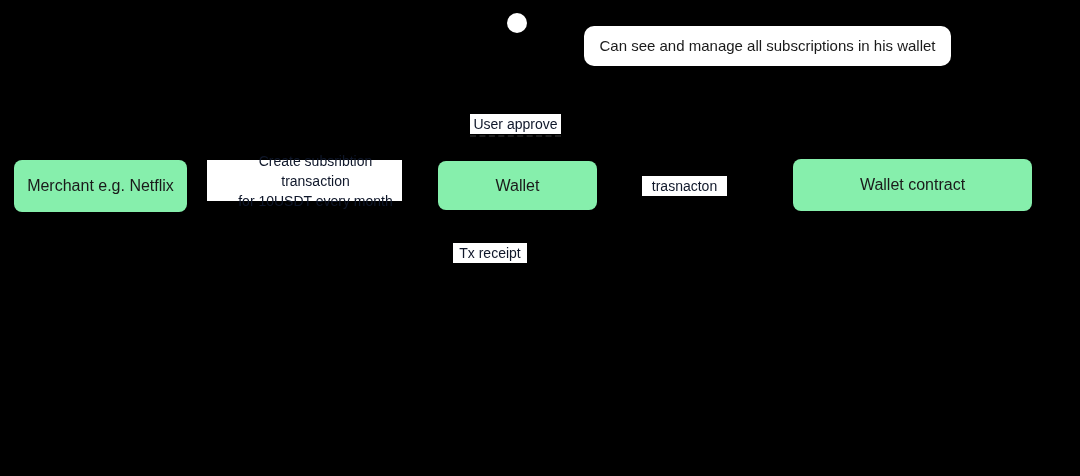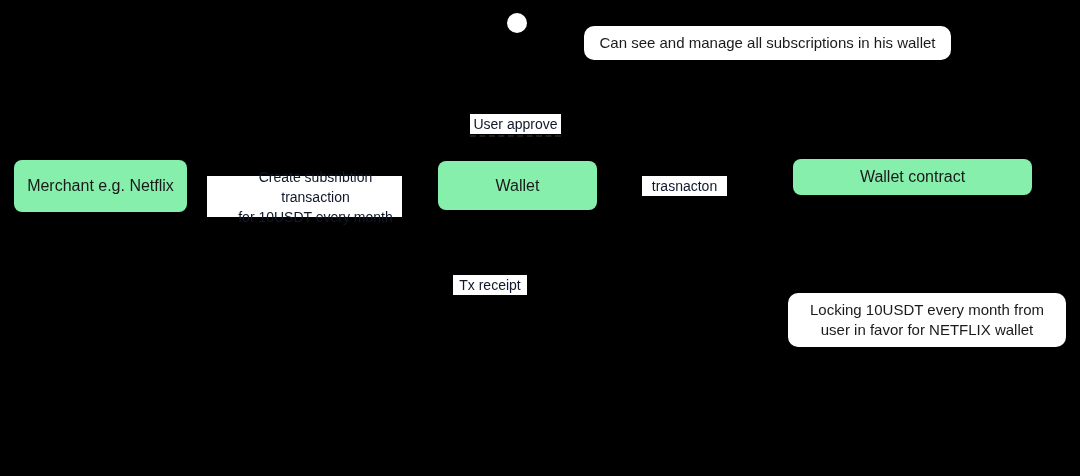--- a/index.html
+++ b/index.html
@@ -55,36 +55,34 @@
     height: 0;
   }
 </style>
 </head>
 <body>
 
 <div id="canvas">
 
   <div class="abs actor-head" style="left:507px; top:13px; width:20px; height:20px;"></div>
 
-  <div class="abs note" style="left:584px; top:26px; width:367px; height:34px;">Can see and manage all subscriptions in his wallet</div>
+  <div class="abs note" style="left:584px; top:26px; width:367px; height:40px;">Can see and manage all subscriptions in his wallet</div>
 
   <div class="abs msg-label" style="left:470px; top:114px; width:91px; height:20px;">User approve</div>
 
   <div class="abs dash-remnant" style="left:470px; top:135px; width:91px;"></div>
 
   <div class="abs participant" style="left:14px; top:160px; width:173px; height:52px;">Merchant e.g. Netflix</div>
 
-  <div class="abs msg-label" style="left:207px; top:176px; width:195px; height:41px;padding-left:22px;">Create subsribtion transaction
+  <div class="abs msg-label" style="left:207px; top:160px; width:195px; height:41px;padding-left:22px;">Create subsribtion transaction
 for 10USDT every month</div>
 
   <div class="abs participant" style="left:438px; top:161px; width:159px; height:49px;">Wallet</div>
 
   <div class="abs msg-label" style="left:642px; top:176px; width:85px; height:20px;">trasnacton</div>
 
-  <div class="abs participant" style="left:793px; top:159px; width:239px; height:36px;">Wallet contract</div>
+  <div class="abs participant" style="left:793px; top:159px; width:239px; height:52px;">Wallet contract</div>
 
-  <div class="abs msg-label" style="left:453px; top:243px; width:74px; height:20px;margin-top:32px;">Tx receipt</div>
+  <div class="abs msg-label" style="left:453px; top:243px; width:74px; height:20px;">Tx receipt</div>
 
-  <div class="abs note" style="left:788px; top:293px; width:278px; height:54px;">Locking 10USDT every month from
-user in favor for NETFLIX wallet</div>
 
 
 </div>
 
 </body></html>

